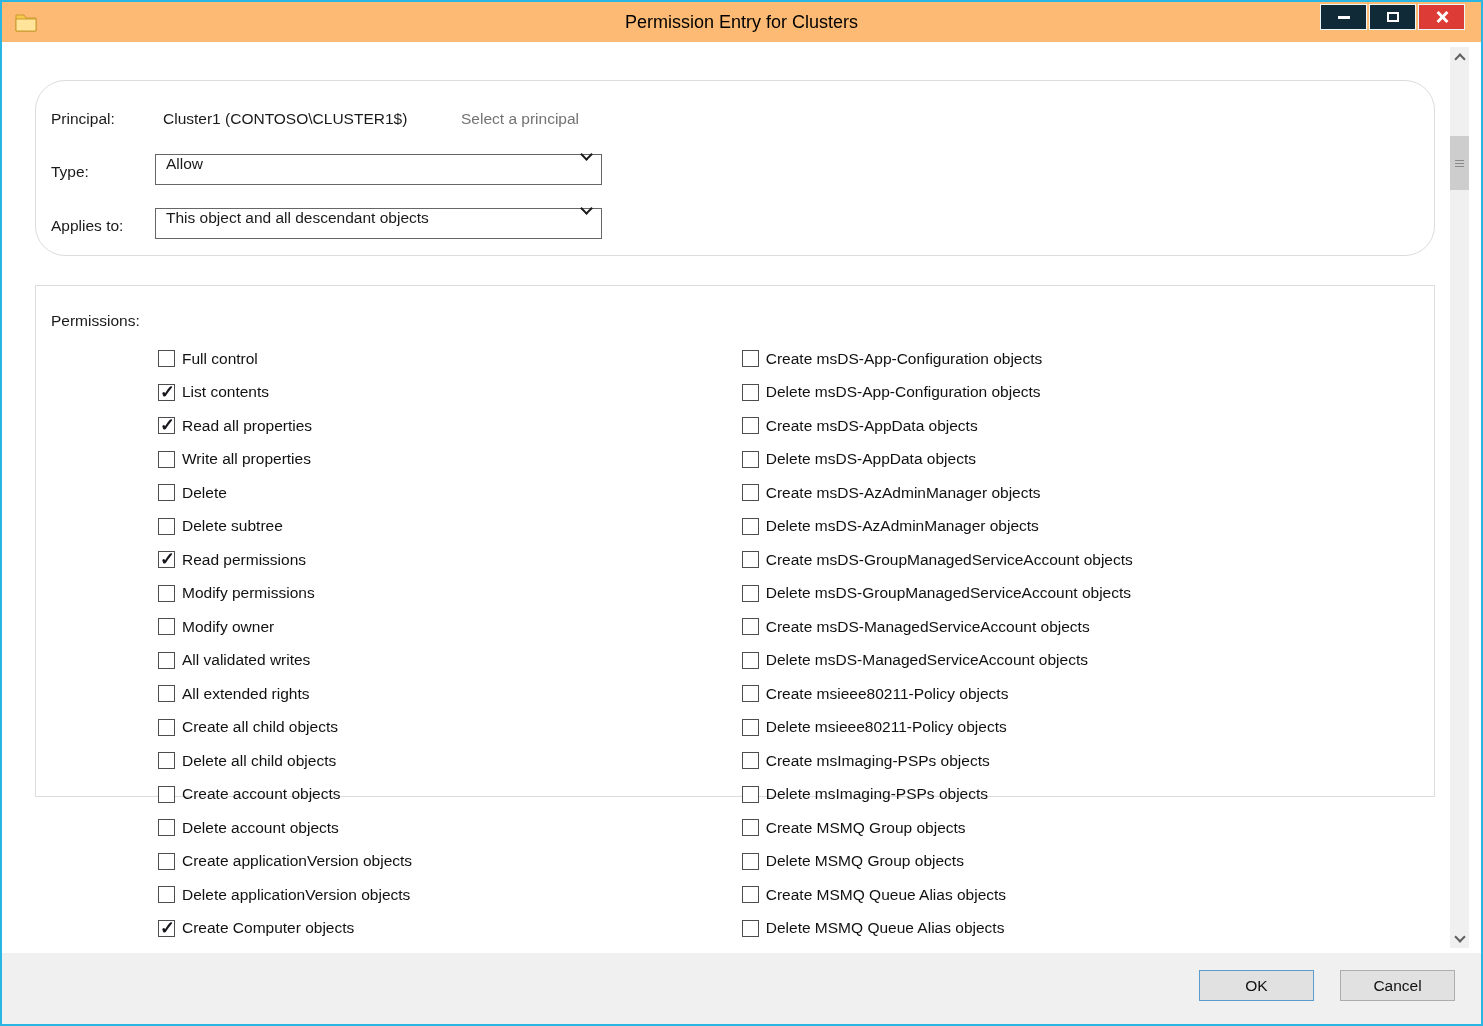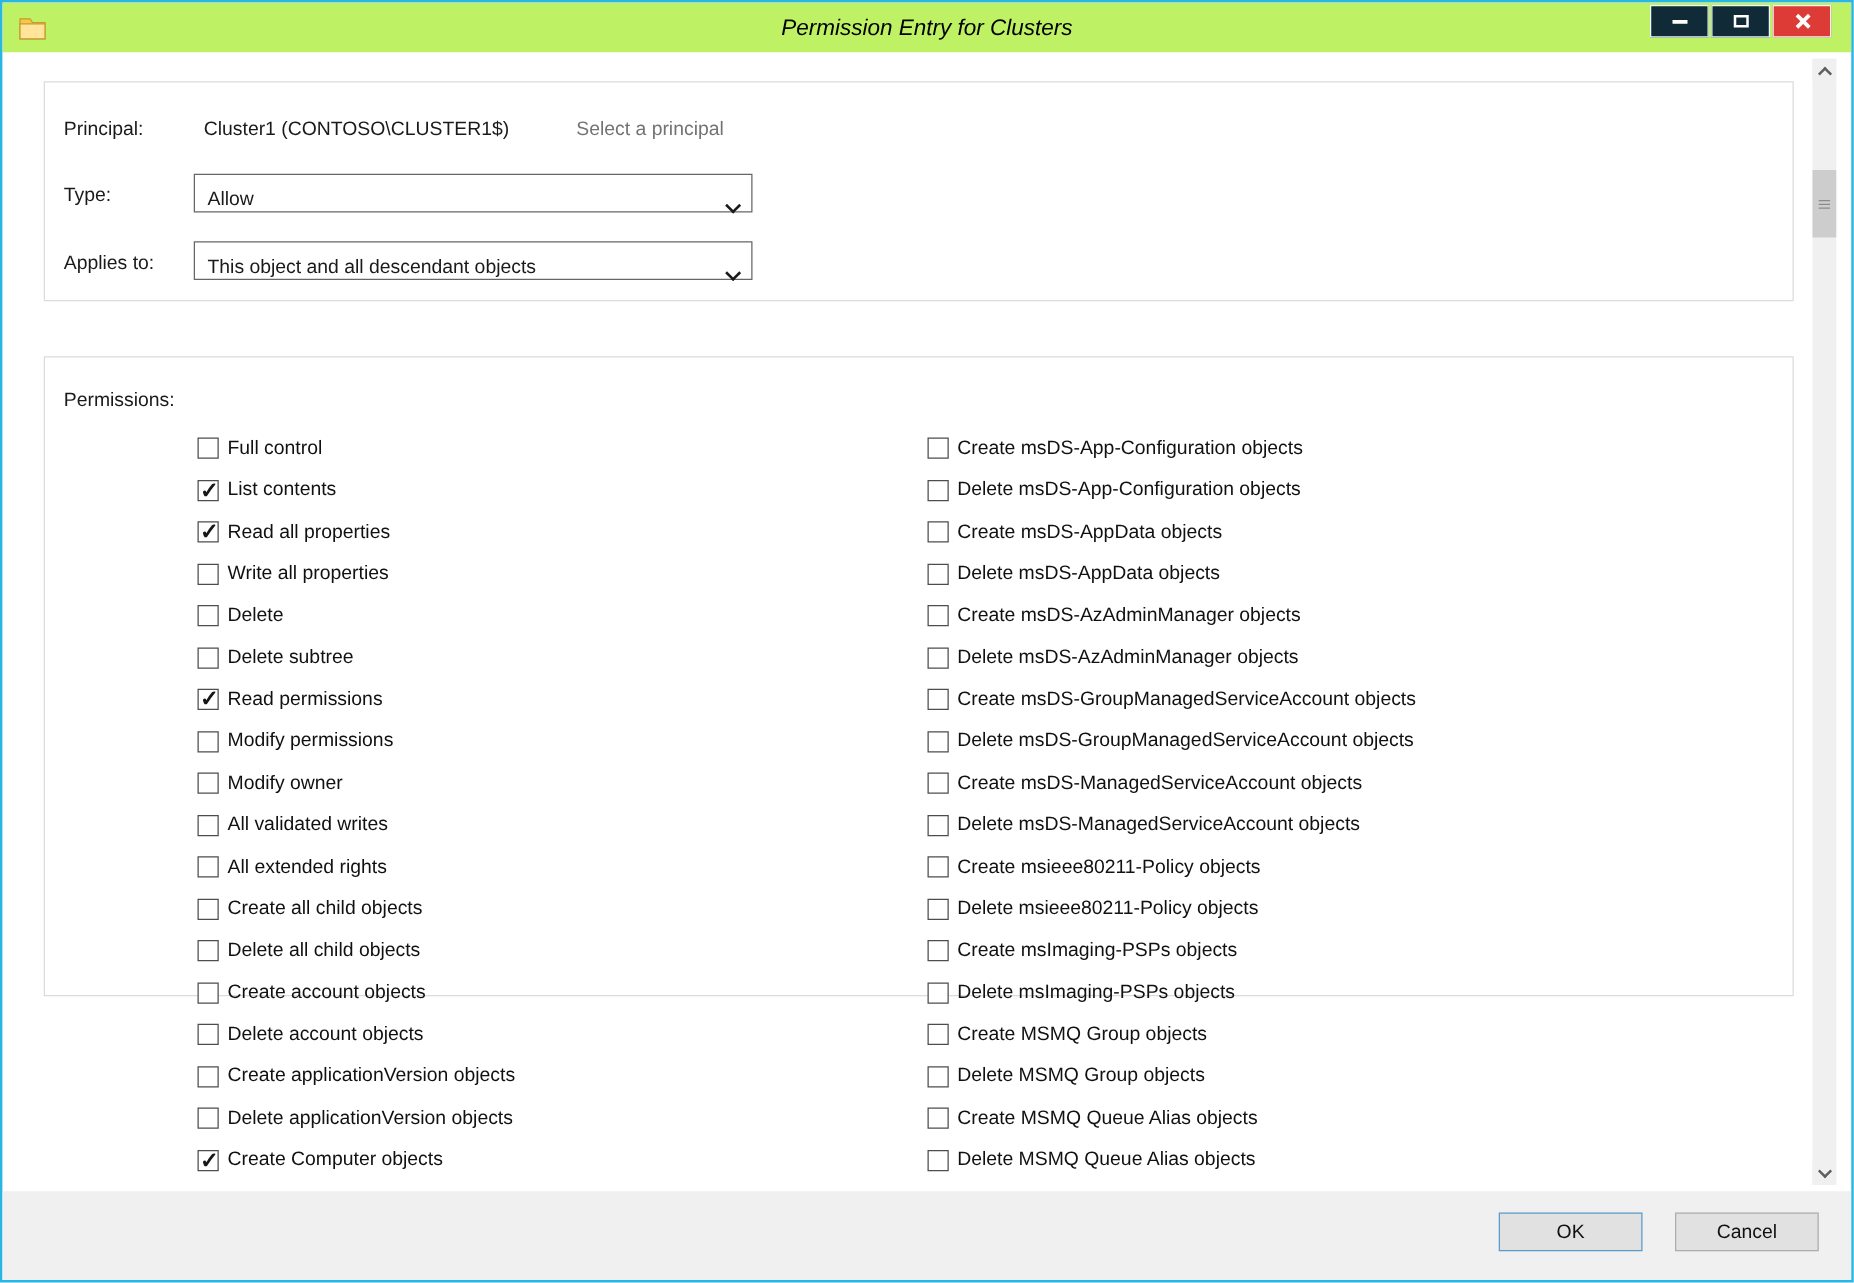--- a/index.html
+++ b/index.html
@@ -15,22 +15,21 @@
     width: 1483px;
     height: 1026px;
     border: 2px solid #29b6e2;
     background: #ffffff;
     overflow: hidden;
   }
   
   .titlebar {
     position: relative;
     height: 40px;
-    background: #bef264;
-    font-style: italic;
+    background: #fdba74;
   }
   .title-icon { position: absolute; left: 12px; top: 8px; width: 24px; height: 24px; }
   .title {
     position: absolute; left: 0; right: 0; top: 0;
     height: 40px; line-height: 40px;
     text-align: center;
     font-size: 18px;
     color: #000000;
   }
   .win-buttons { position: absolute; top: 2px; right: 16px; display: flex; gap: 2px; }
@@ -51,38 +50,38 @@
   }
   .glyph-close::before { transform: rotate(45deg); }
   .glyph-close::after  { transform: rotate(-45deg); }
 
   
   .dialog-body { position: relative; height: 982px; background: #ffffff; }
   .group {
     position: absolute; left: 33px; width: 1400px;
     border: 1px solid #dcdcdc; background: #ffffff;
   }
-  .group-top   { top: 23px;  height: 176px; }
+  .group-top   { top: 38px;  height: 176px; border-radius: 30px; }
   .group-perms { top: 243px; height: 512px; }
 
   .lbl { font-size: 15.5px; color: #1a1a1a; white-space: nowrap; }
 
   .principal-label { position: absolute; left: 15px;  top: 29px; }
   .principal-value { position: absolute; left: 127px; top: 29px; }
   .principal-link  {
     position: absolute; left: 425px; top: 29px;
     color: #737373; cursor: pointer;
   }
   .type-label    { position: absolute; left: 15px; top: 82px; }
   .applies-label { position: absolute; left: 15px; top: 136px; }
 
   .combo {
     position: absolute; left: 119px; width: 447px; height: 31px;
     border: 1px solid #666666; background: #ffffff;
-    display: flex; align-items: flex-end; justify-content: space-between;
+    display: flex; align-items: flex-start; justify-content: space-between;
     padding: 0 10px; font-size: 15.5px; cursor: default;
   }
   .combo-type    { top: 73px; }
   .combo-applies { top: 127px; gap: 36px; }
   .chevron-down {
     width: 9px; height: 9px;
     border-left: 2px solid #1a1a1a; border-bottom: 2px solid #1a1a1a;
     transform: rotate(-45deg); margin-top: -5px;
   }
 

